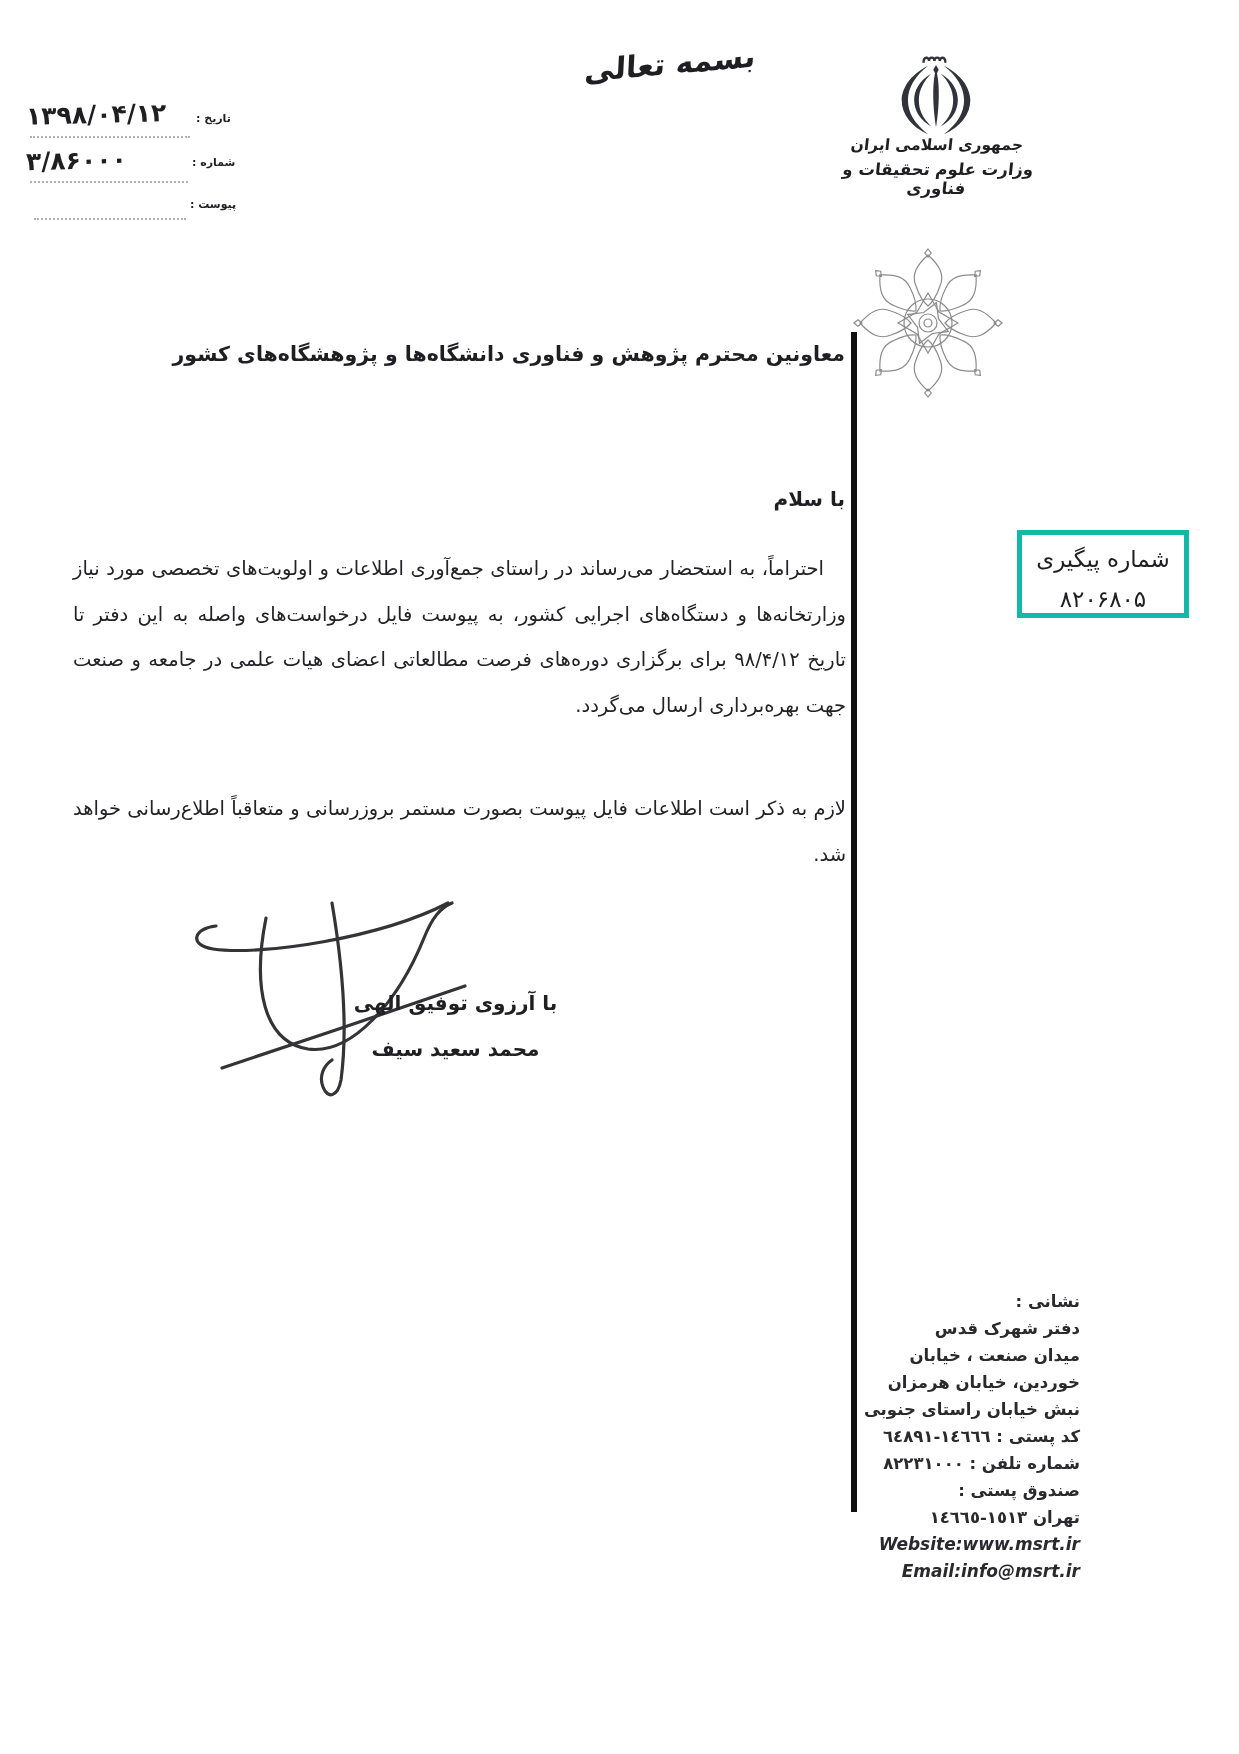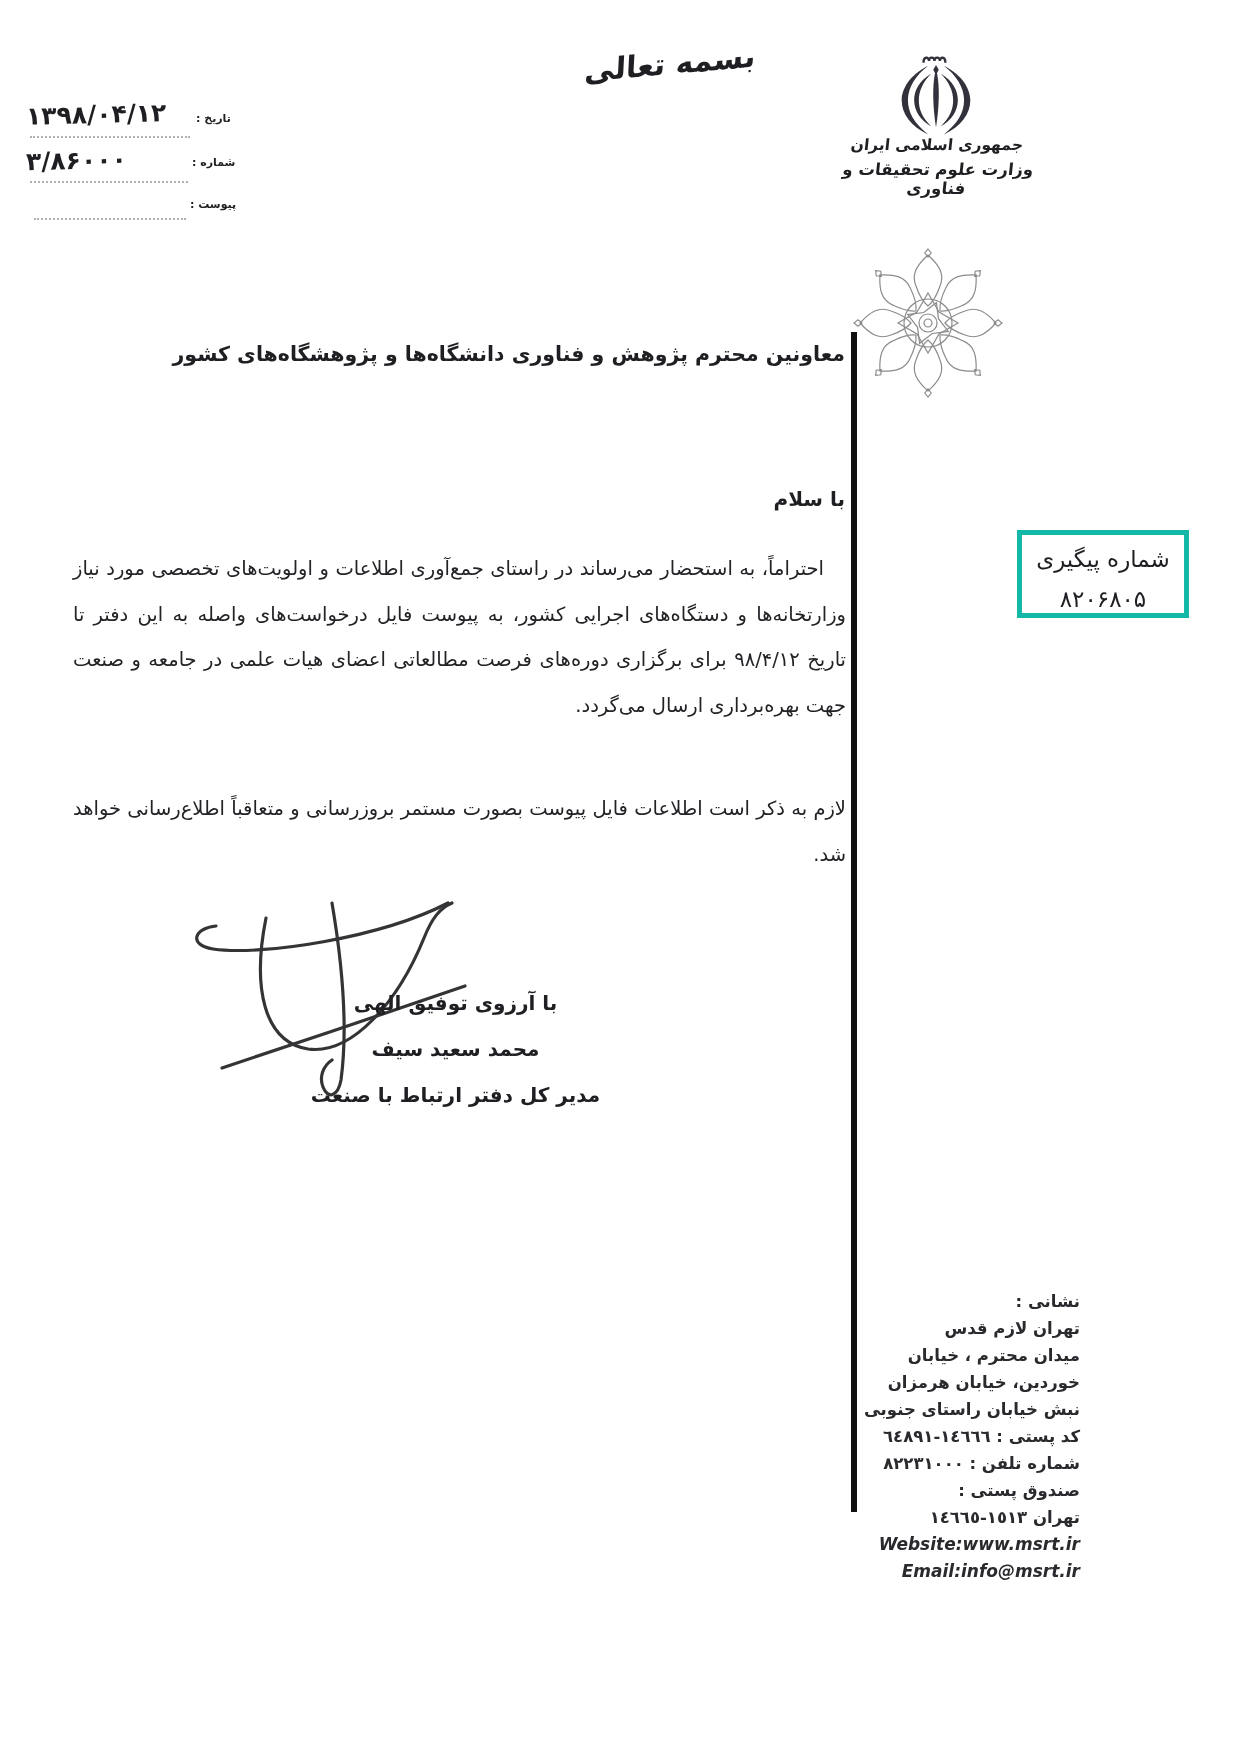--- a/index.html
+++ b/index.html
@@ -144,38 +144,37 @@
   </div>
 
   <div class="abs salutation">با سلام</div>
 
   <div class="abs body-p p1">احتراماً، به استحضار می‌رساند در راستای جمع‌آوری اطلاعات و اولویت‌های تخصصی مورد نیاز وزارتخانه‌ها و دستگاه‌های اجرایی کشور، به پیوست فایل درخواست‌های واصله به این دفتر تا تاریخ ۹۸/۴/۱۲ برای برگزاری دوره‌های فرصت مطالعاتی اعضای هیات علمی در جامعه و صنعت جهت بهره‌برداری ارسال می‌گردد.</div>
   <div class="abs body-p p2">لازم به ذکر است اطلاعات فایل پیوست بصورت مستمر بروزرسانی و متعاقباً اطلاع‌رسانی خواهد شد.</div>
 
   <div class="abs sig-block">
     <div>با آرزوی توفیق الهی</div>
     <div>محمد سعید سیف</div>
-    <div>مدیر کل دفتر ارتباط با صنعت</div>
   </div>
 
   <div class="abs sig-svg">
     <svg width="320" height="235" viewBox="165 878 320 235" aria-hidden="true">
       <g stroke="#232327" stroke-width="3.2" fill="none" stroke-linecap="round" opacity="0.92">
         <path d="M448,903 C380,938 262,956 213,949 C188,945 194,928 216,926"></path>
         <path d="M266,918 C252,988 264,1042 308,1049 C352,1055 398,1002 424,938 C432,918 440,908 452,903"></path>
         <path d="M332,903 C342,962 348,1028 341,1080 C338,1096 328,1100 323,1087 C319,1077 323,1066 332,1060"></path>
         <path d="M222,1068 C300,1042 390,1012 465,986"></path>
       </g>
     </svg>
   </div>
 
   <div class="abs footer">
     <div>نشانی :</div>
-    <div>تهران لازم قدس</div>
-    <div>میدان محترم ، خیابان</div>
+    <div>دفتر شهرک قدس</div>
+    <div>میدان صنعت ، خیابان</div>
     <div>خوردین، خیابان هرمزان</div>
     <div>نبش خیابان راستای جنوبی</div>
     <div>کد پستی : ١٤٦٦٦-٦٤٨٩١</div>
     <div>شماره تلفن : ۸۲۲۳۱۰۰۰</div>
     <div>صندوق پستی :</div>
     <div>تهران ١٥١٣-١٤٦٦٥</div>
     <div class="en">Website:www.msrt.ir</div>
     <div class="en">Email:info@msrt.ir</div>
   </div>
 

